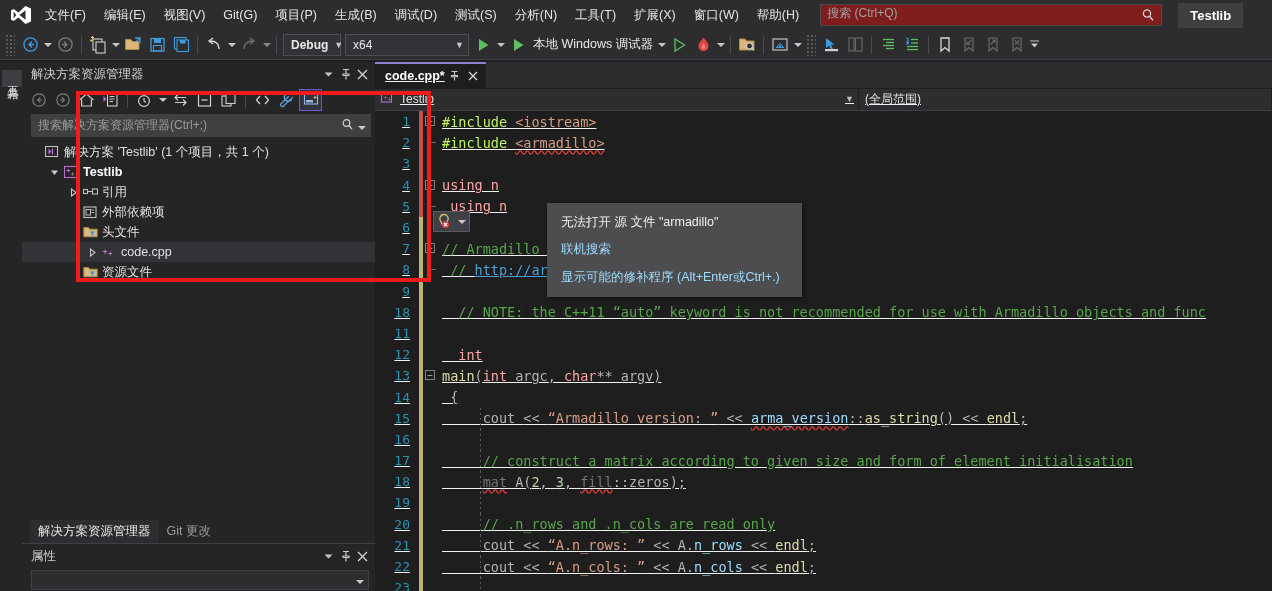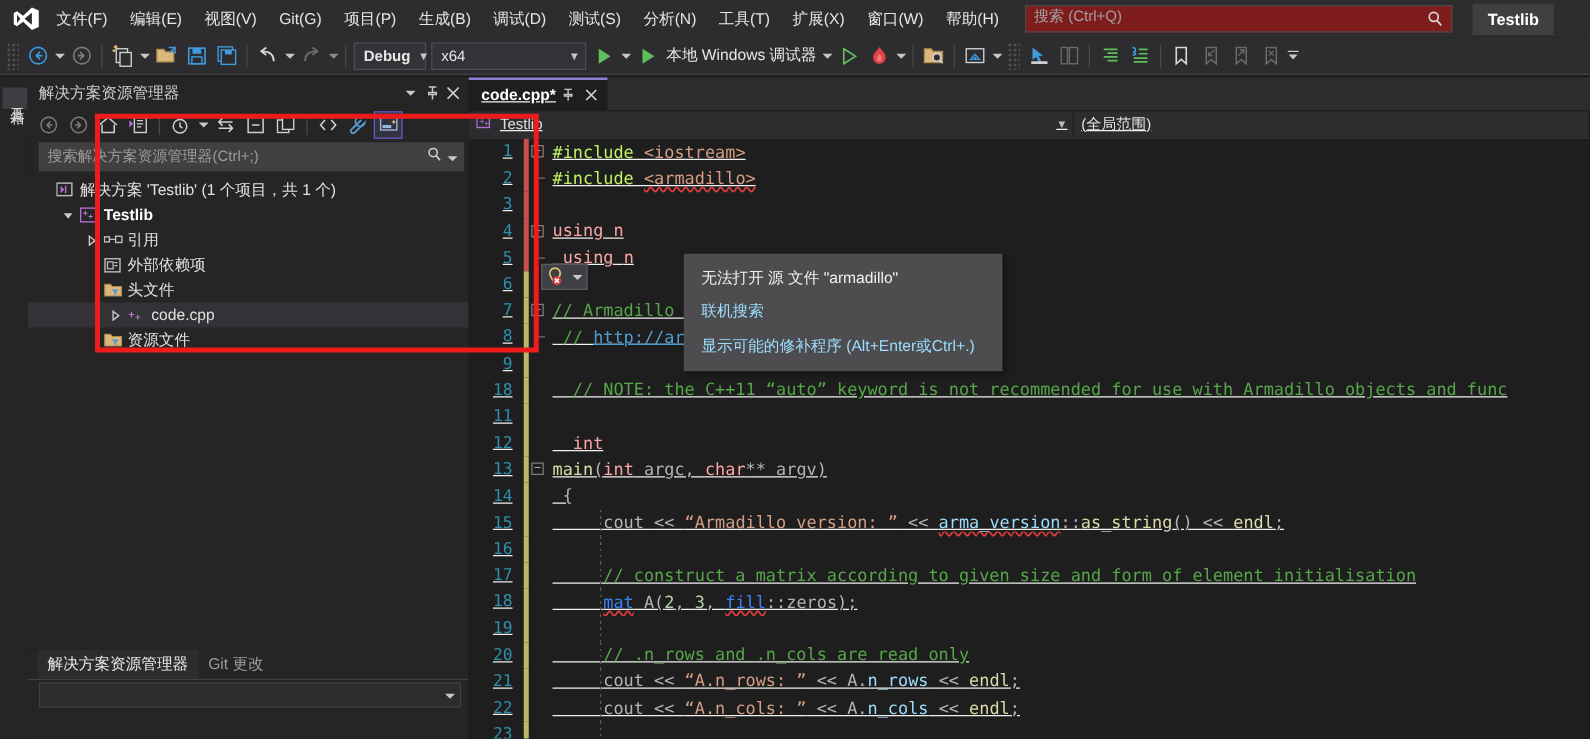--- a/index.html
+++ b/index.html
@@ -138,21 +138,21 @@
   .fold-end  { position: absolute; left: 6px; top: 0; height: 11px; width: 7px; border-left: 1px solid #707070; border-bottom: 1px solid #707070; }
   .ind-guide { position: absolute; top: 0; bottom: 0; width: 1px;
      background: repeating-linear-gradient(to bottom, #5a5a5a 0 2px, transparent 2px 5px); }
 
   
   .k  { color: #fca5a5; }
   .pp { color: #bef264; text-align: right; }
   .inc{ color: #d69d85; }
   .cm { color: #57a64a; }
   .st { color: #d69d85; }
-  .ty { color: #3b82f6; }
+  .ty { color: #737373; }
   .fn { color: #dcdcaa; }
   .id { color: #9cdcfe; }
   .op { color: #b4b4b4; }
   .num{ color: #b5cea8; }
   .lnk{ color: #4e9fd1; text-decoration: underline; }
   .squig { text-decoration: underline; text-decoration-style: wavy; text-decoration-color: #e03b3b; text-underline-offset: 2px; }
 
   
   .err-icon {
     position: absolute; background: #3f3f46; border: 1px solid #5a5a60;
@@ -639,20 +639,38 @@
             <span class="tlbl">资源文件</span>
           </div>
         </div>
 
       <div class="bottabs" id="bottabs">
           <div class="bottab act">解决方案资源管理器</div>
           <div class="bottab">Git 更改</div>
         </div>
 
       <div class="props">
+        <div class="panel-head">
+          <span class="ttl">属性</span>
+          <span class="ph-btn">
+            <svg width="9" height="7" viewBox="0 0 9 7">
+                <path d="M0.5 1.5 L4.5 5.5 L8.5 1.5 Z" fill="#c8c8c8"></path>
+              </svg>
+          </span>
+          <span class="ph-btn">
+            <svg width="12" height="13" viewBox="0 0 12 13">
+              <path d="M3 1.5 H9 M6 1.5 V6 M3 6 H9 L9 7.5 H3 Z M6 7.5 V11.5" stroke="#c8c8c8" stroke-width="1.2" fill="none"></path>
+            </svg>
+          </span>
+          <span class="ph-btn">
+            <svg width="11" height="11" viewBox="0 0 11 11">
+              <path d="M1 1 L10 10 M10 1 L1 10" stroke="#d8d8d8" stroke-width="1.3"></path>
+            </svg>
+          </span>
+        </div>
         <div class="props-combo">
           <span style="flex:1;font-size:12px;color:#d0d0d0;"></span>
           <span>
             <svg width="8" height="6" viewBox="0 0 8 6">
                 <path d="M0 1 L4 5 L8 1 Z" fill="#c8c8c8"></path>
               </svg>
           </span>
         </div>
       </div>
     </div>

